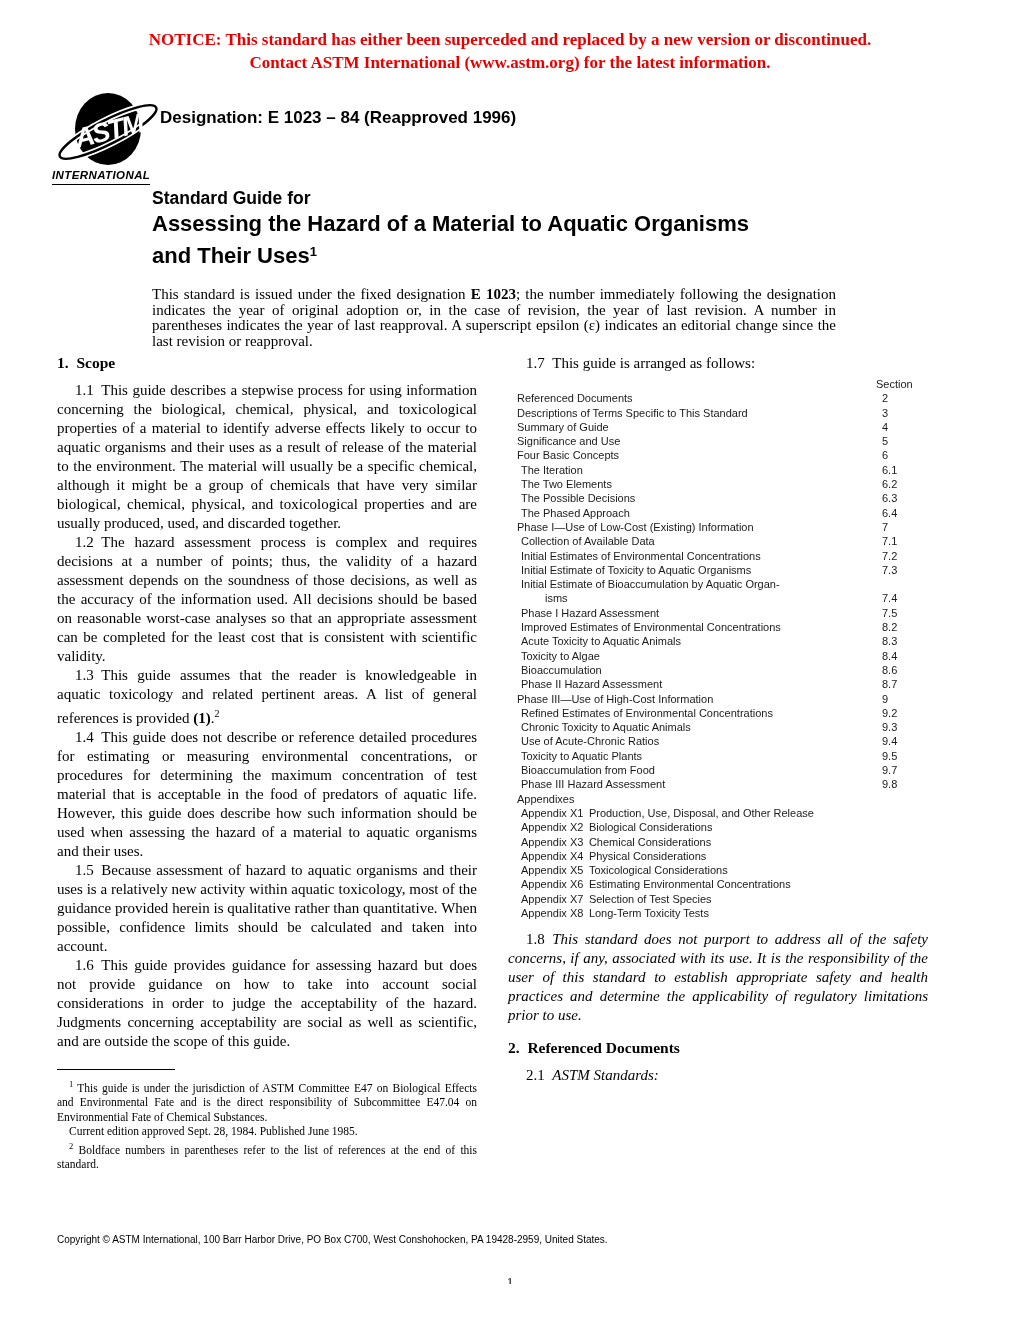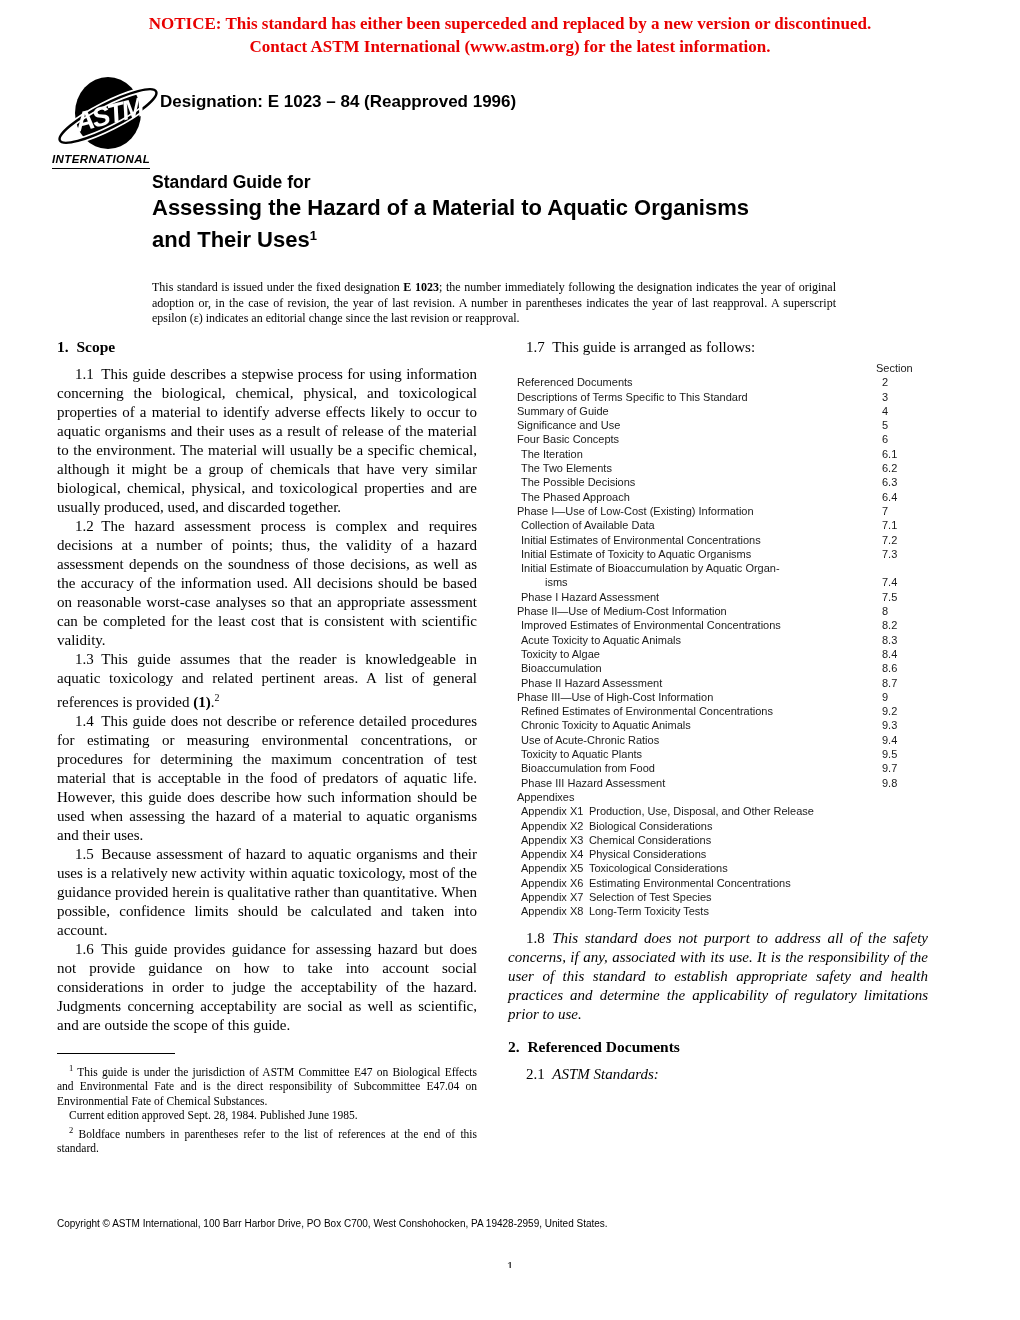--- a/index.html
+++ b/index.html
@@ -1,18 +1,18 @@
 <!DOCTYPE html>
 <html><head>
 <meta charset="utf-8">
 <style>
   html,body { margin:0; padding:0; background:#ffffff; }
   .page {
     position:relative; width:1020px; height:1268px; background:#ffffff;
-    font-family:"Liberation Serif", serif; color:#000; overflow:hidden;
+    font-family:"Liberation Serif", serif; color:#000; overflow:hidden;margin-top:16px;
   }
   
   .notice {
     position:absolute; top:12px; left:0; width:100%;
     text-align:center; font-weight:bold; font-size:17px; line-height:23px;
   }
   
   .logo { position:absolute; left:52px; top:76px; width:120px; }
   .logo-sub {
     font-family:"Liberation Sans", sans-serif; font-weight:bold; font-style:italic;
@@ -24,22 +24,22 @@
     position:absolute; left:160px; top:92px;
     font-family:"Liberation Sans", sans-serif; font-weight:bold; font-size:17px;
   }
   
   .title { position:absolute; left:152px; top:170px; font-family:"Liberation Sans", sans-serif; font-weight:bold; }
   .title-l1 { font-size:17.5px; line-height:24px; }
   .title-l2 { font-size:22px; line-height:27px; }
   .title sup { font-size:13px; position:relative; top:1px; }
   
   .issuance {
-    position:absolute; left:152px; top:280px; width:684px;
-    font-size:12px; line-height:15.5px; text-align:justify;
+    position:absolute; left:152px; top:271px; width:684px;
+    font-size:15px; line-height:15.5px; text-align:justify;
   }
   
   .col-left  { position:absolute; left:57px;  top:338px; width:420px; }
   .col-right { position:absolute; left:508px; top:338px; width:420px; }
   .sec-head { font-size:15.5px; font-weight:bold; margin:0 0 9px 0; }
   .body-p { font-size:15px; line-height:19px; text-align:justify; text-indent:18px; margin:0; }
   .sup-sm { font-size:10px; }
   
   .fn-rule { width:118px; border-top:1.3px solid #000; margin:18px 0 7px 0; height:0; }
   .fn { font-size:11.5px; line-height:14.5px; text-align:justify; text-indent:12px; margin:0; }
@@ -178,24 +178,20 @@
           </div>
           <div class="toc-row">
             <span class="toc-label i2">isms</span>
             <span class="toc-num">7.4</span>
           </div>
           <div class="toc-row">
             <span class="toc-label i1">Phase I Hazard Assessment</span>
             <span class="toc-num">7.5</span>
           </div>
           <div class="toc-row">
-            <span class="toc-label i0">Phase II—Use of Medium-Cost Information</span>
-            <span class="toc-num">8</span>
-          </div>
-          <div class="toc-row">
             <span class="toc-label i1">Improved Estimates of Environmental Concentrations</span>
             <span class="toc-num">8.2</span>
           </div>
           <div class="toc-row">
             <span class="toc-label i1">Acute Toxicity to Aquatic Animals</span>
             <span class="toc-num">8.3</span>
           </div>
           <div class="toc-row">
             <span class="toc-label i1">Toxicity to Algae</span>
             <span class="toc-num">8.4</span>

